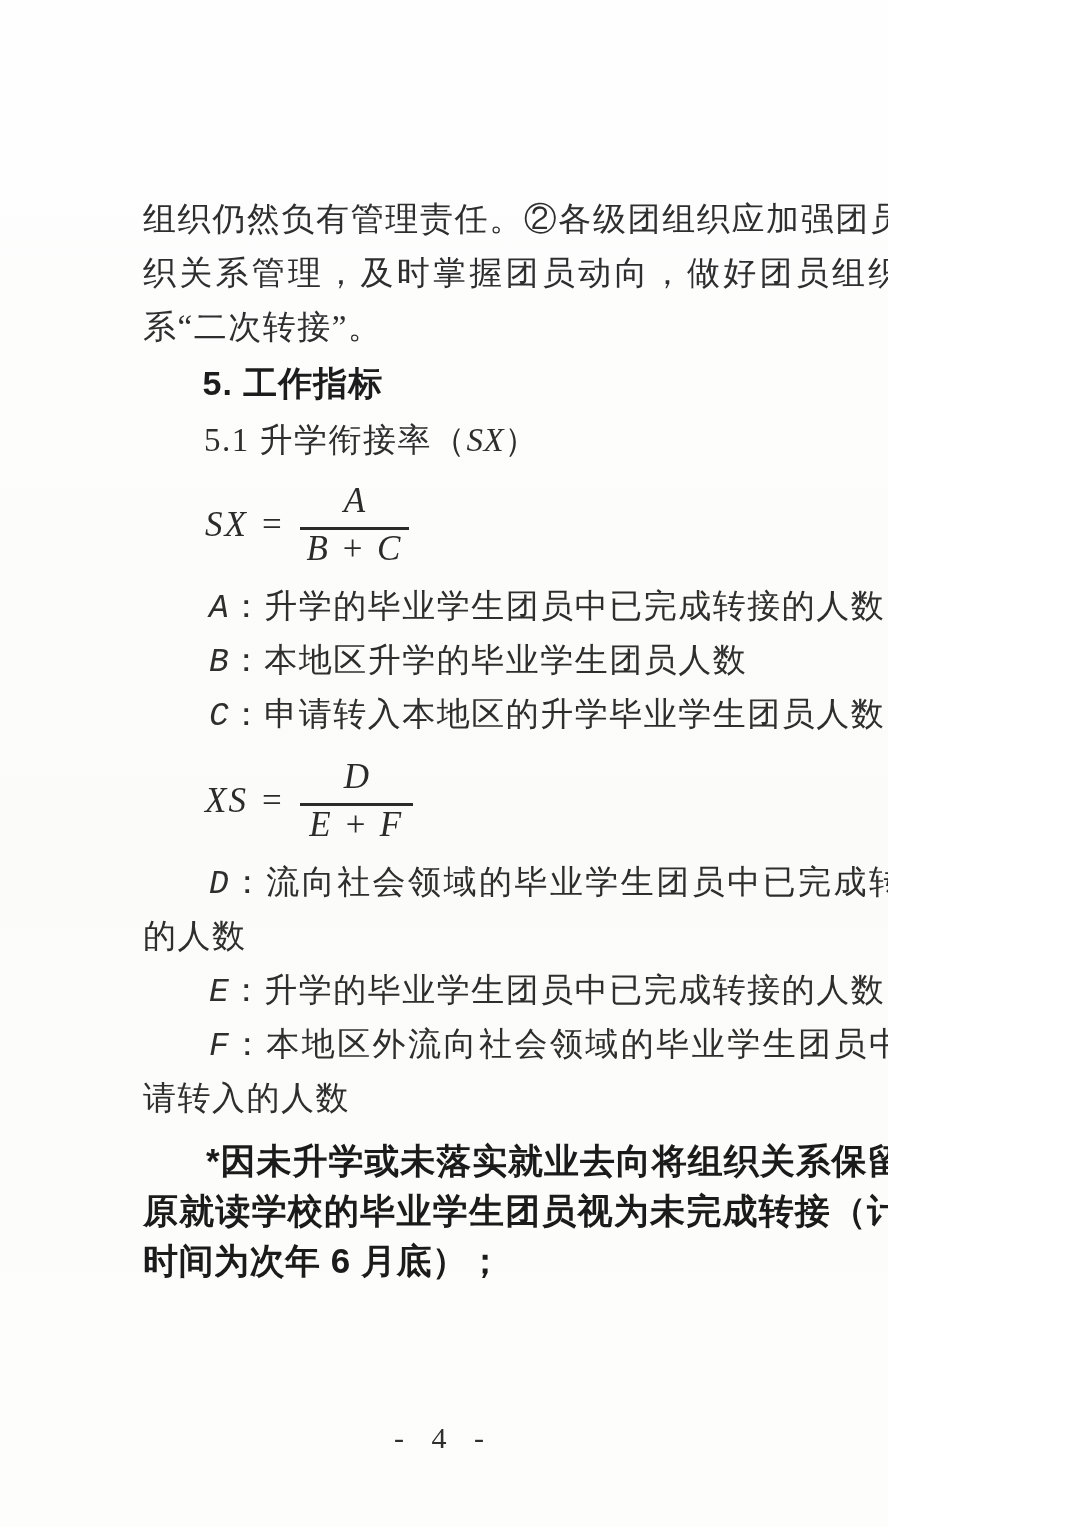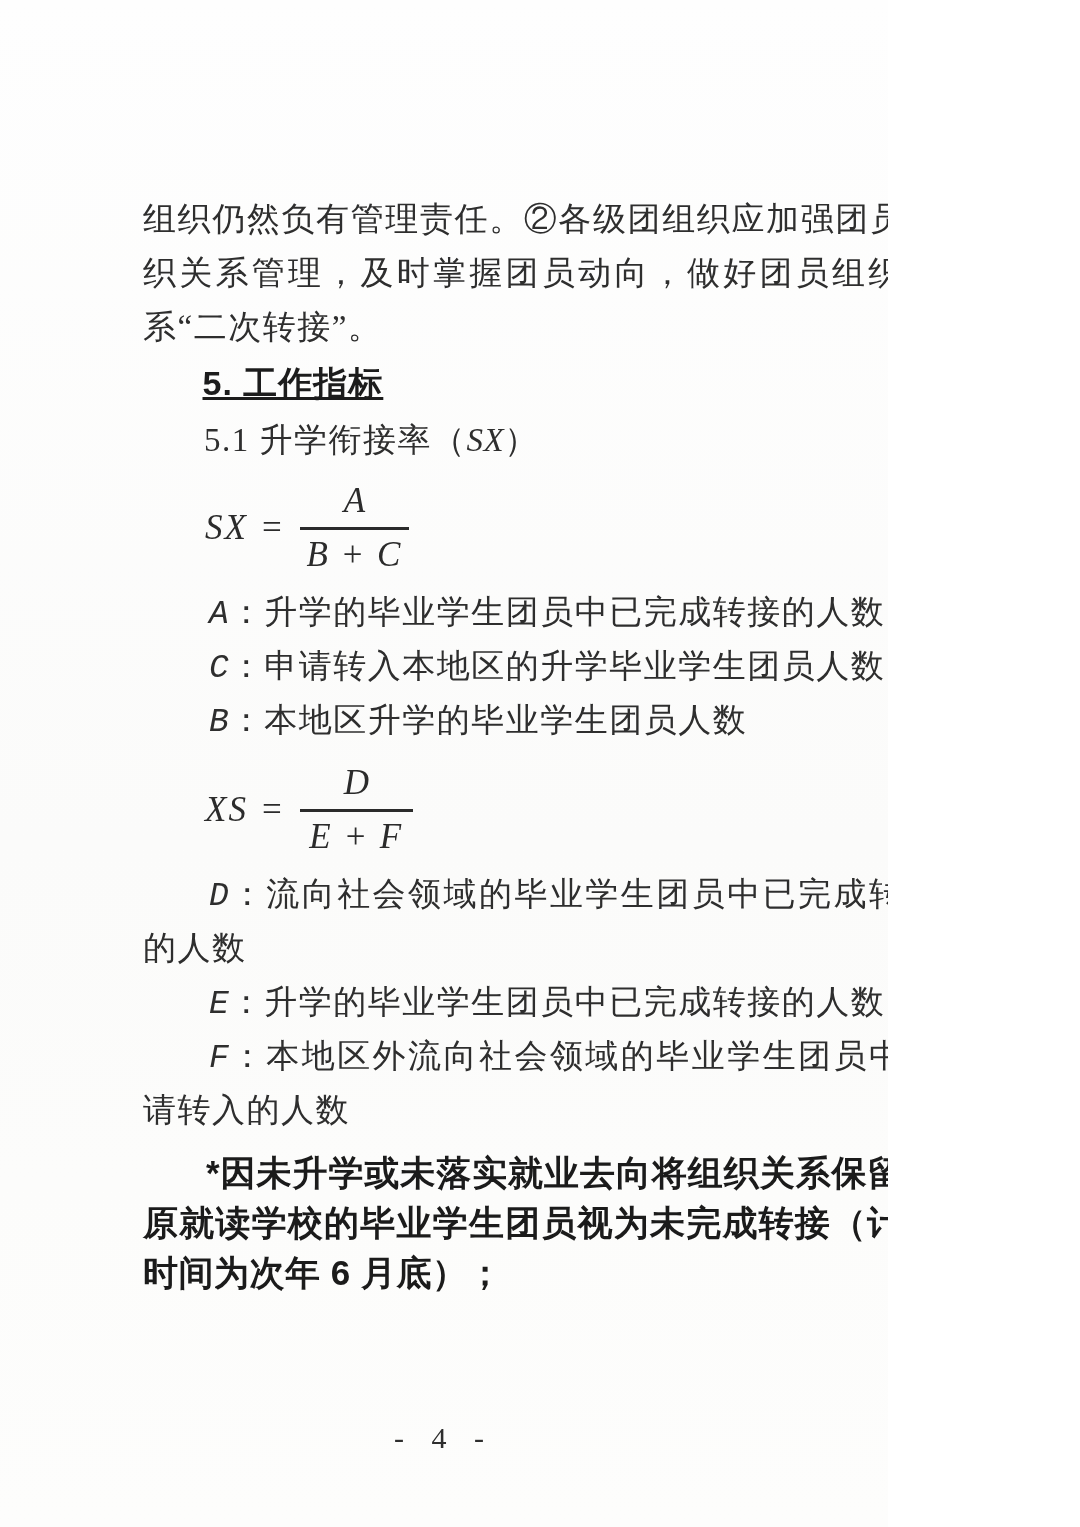--- a/index.html
+++ b/index.html
@@ -32,21 +32,20 @@
     .indent { text-indent: 2em; }
     .section-heading {
       font-family: "Liberation Sans", "DejaVu Sans", sans-serif;
       font-weight: 700;
       font-size: 34px;
       line-height: 54px;
       letter-spacing: 1px;
       color: #1c1c1c;
       text-indent: 1.75em;
       margin-top: 2px;
-      text-decoration: underline;
     }
     .sub-title {
       margin-top: 2px;
       line-height: 56px;
     }
     .var-italic {
       font-style: italic;
       font-family: "Liberation Serif", "DejaVu Serif", serif;
       letter-spacing: 0.5px;
     }
@@ -73,21 +72,20 @@
     }
     .frac-num {
       display: block;
       border-bottom: 3px solid #2b2b2b;
       padding: 0 44px 6px 44px;
       text-align: center;
       line-height: 1.1;
     }
     .frac-den {
       display: block;
-      padding-top: 6px;
       letter-spacing: 2px;
       line-height: 1.1;
     }
     .definition {
       margin-top: 0px;
       font-family: Liberation Mono, monospace;
     }
     .def-var {
       font-style: italic;
       letter-spacing: 1px;
@@ -130,22 +128,22 @@
     <div class="formula">
       <span class="f-lhs">SX</span>
       <span class="f-eq">=</span>
       <span class="fraction">
         <span class="frac-num">A</span>
         <span class="frac-den">B + C</span>
       </span>
     </div>
 
     <p class="body-text indent definition"><span class="def-var">A</span><span>：升学的毕业学生团员中已完成转接的人数</span></p>
+    <p class="body-text indent definition"><span class="def-var">B</span><span>：本地区升学的毕业学生团员人数</span></p>
     <p class="body-text indent definition"><span class="def-var">C</span><span>：申请转入本地区的升学毕业学生团员人数</span></p>
-    <p class="body-text indent definition"><span class="def-var">B</span><span>：本地区升学的毕业学生团员人数</span></p>
 
 
 
     <div class="formula">
       <span class="f-lhs">XS</span>
       <span class="f-eq">=</span>
       <span class="fraction">
         <span class="frac-num">D</span>
         <span class="frac-den">E + F</span>
       </span>

